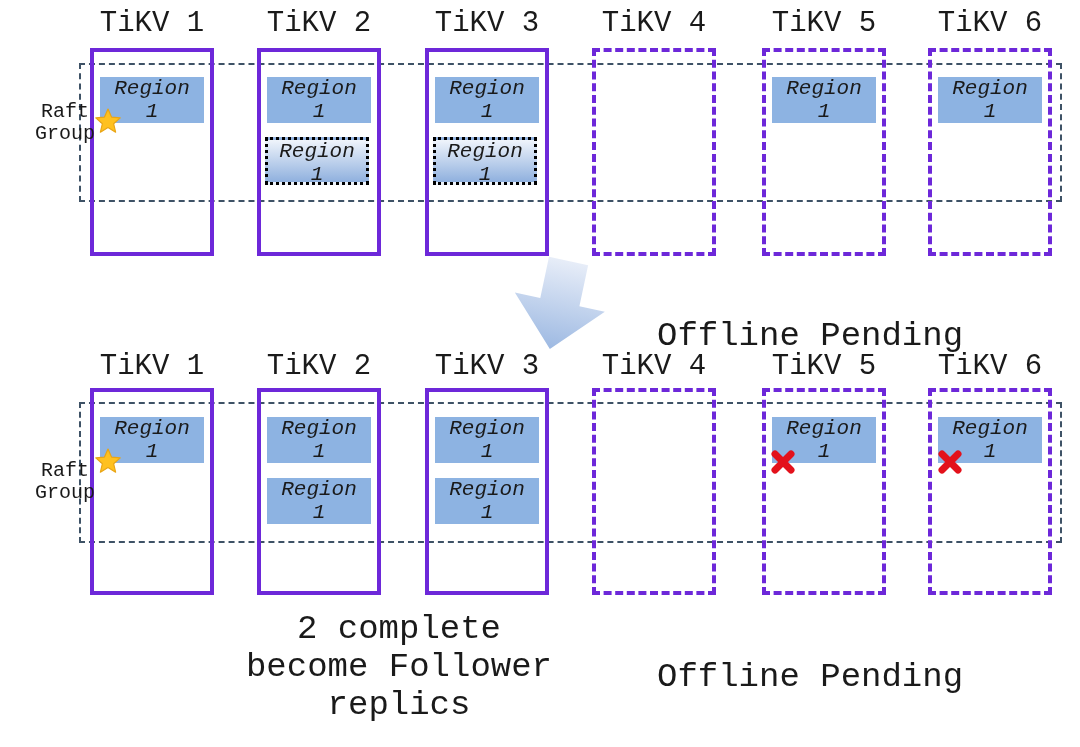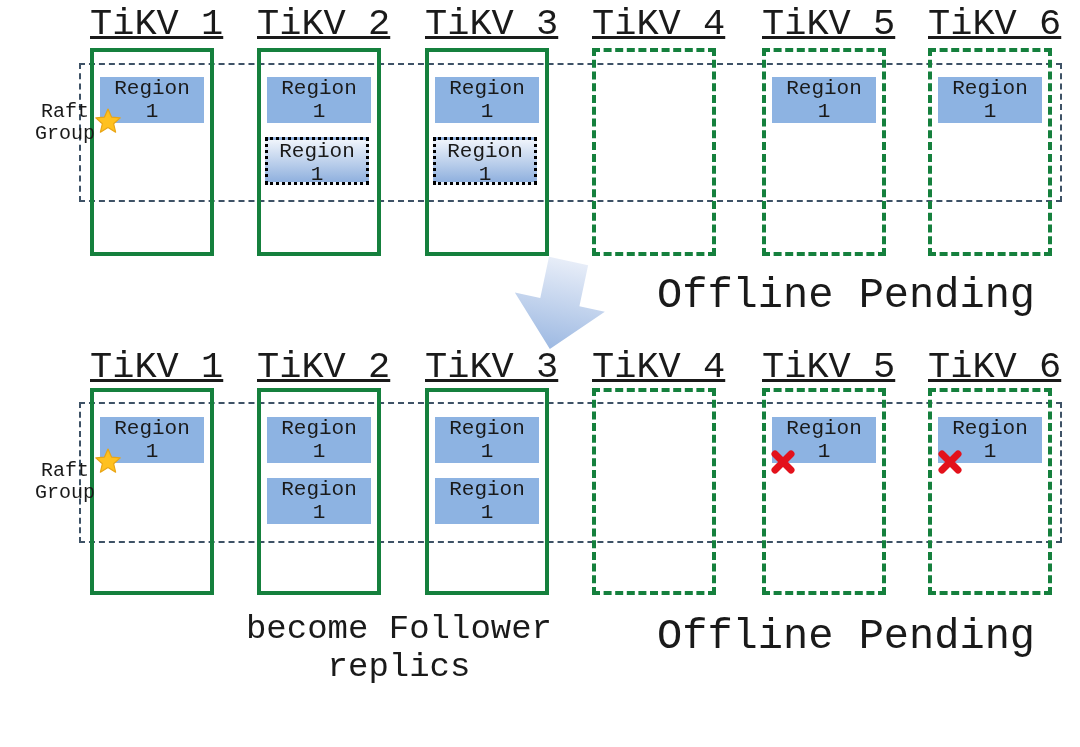--- a/index.html
+++ b/index.html
@@ -3,26 +3,26 @@
 <meta charset="utf-8">
 <style>
   html,body{margin:0;padding:0;background:#ffffff;}
   #canvas{
     position:relative;width:1080px;height:747px;background:#ffffff;overflow:hidden;
     font-family:"Liberation Mono","DejaVu Sans Mono",monospace;color:#1a1a1a;
   }
   
   .node-label{
     position:absolute;width:124px;text-align:center;
-    font-size:37px;line-height:32px;white-space:nowrap;text-decoration:underline;
+    font-size:29px;line-height:32px;white-space:nowrap;
   }
   
   .box{
     position:absolute;width:116px;height:200px;
-    border:4px solid #15803d;background:transparent;z-index:3;
+    border:4px solid #6d28d9;background:transparent;z-index:3;font-style:italic;
   }
   .box.dashed{border-style:dashed;}
   .box.short{height:199px;}
   
   .chip{
     position:absolute;left:6px;width:104px;height:46px;
     background:#8DB3E2;text-align:center;
     font-size:21px;line-height:23px;z-index:2;
   }
   .chip.dotted{
@@ -33,21 +33,21 @@
   
   .band{
     position:absolute;left:79px;width:979px;
     border:2px dashed #3E5266;z-index:1;
   }
   .raft-label{
     position:absolute;left:1px;width:80px;text-align:center;
     font-size:20px;line-height:22px;z-index:4;margin-left:24px;
   }
   
-  .ann{position:absolute;font-size:42px;line-height:36px;white-space:pre;}
+  .ann{position:absolute;font-size:34px;line-height:36px;white-space:pre;margin-top:40px;}
   .caption{
     position:absolute;left:199px;top:610px;width:400px;
     text-align:center;font-size:34px;line-height:38px;
   }
   .marker{position:absolute;z-index:5;}
   .arrow-wrap{position:absolute;left:504px;top:255px;z-index:4;}
 </style>
 </head>
 <body>
 
@@ -193,18 +193,19 @@
     <div class="chip" style="top:25px;">
       <div>Region</div>
       <div>1</div>
     </div>
     <svg class="marker" style="left:6px;top:58px;" width="24" height="24" viewBox="0 0 24 24">
       <path d="M4 4 L20 20 M20 4 L4 20" stroke="#E3111B" stroke-width="7" stroke-linecap="round"></path>
     </svg>
   </div>
 
   <div class="caption">
+    <div>2 complete</div>
     <div>become Follower</div>
     <div>replics</div>
   </div>
   <div class="ann" style="left:657px;top:619px;">Offline Pending</div>
 
 </div>
 
 </body></html>

